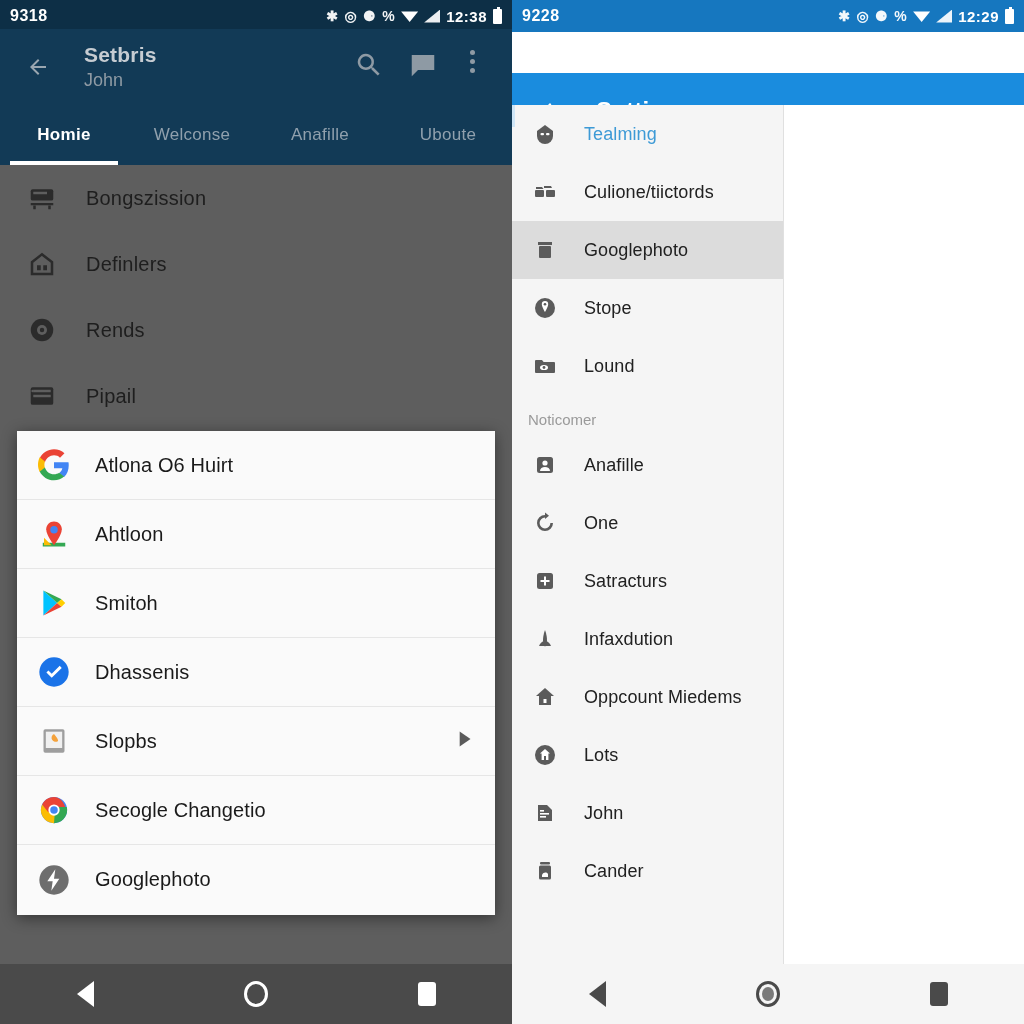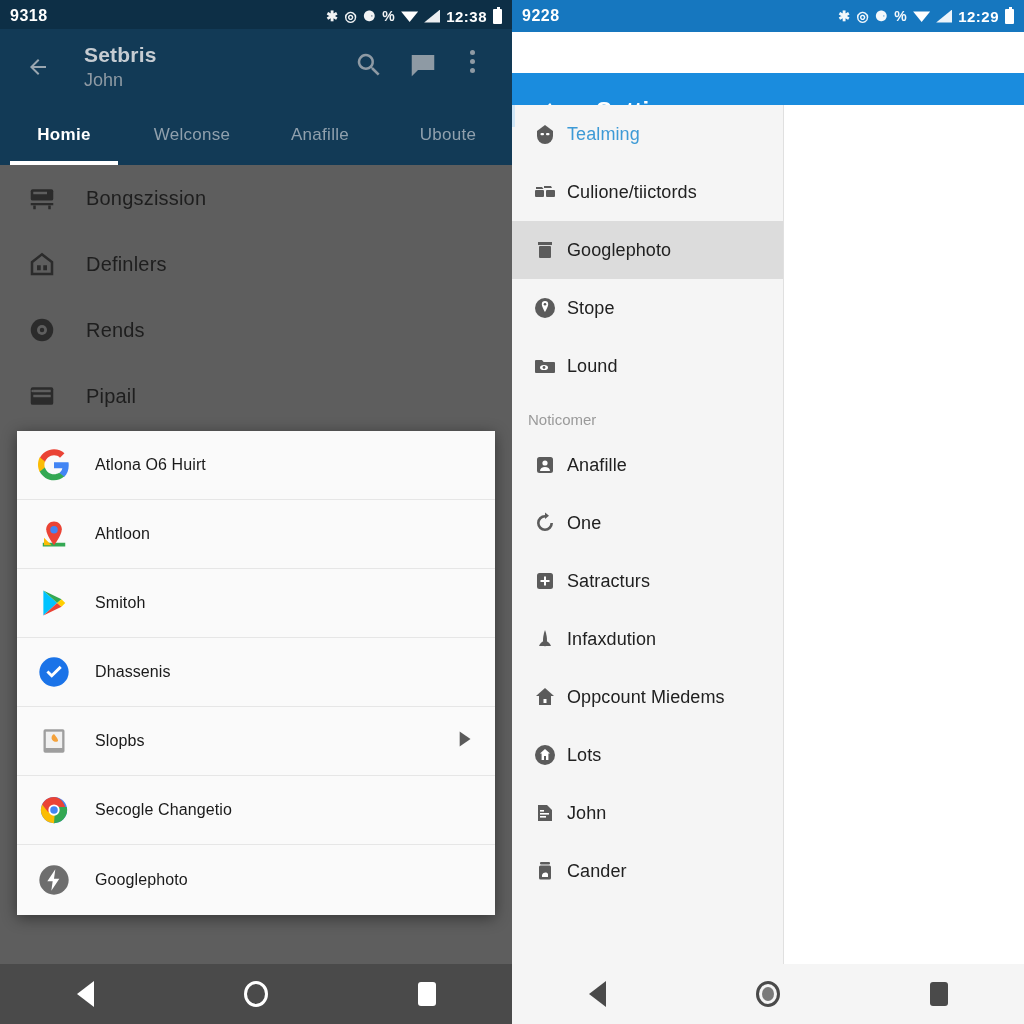--- a/index.html
+++ b/index.html
@@ -86,40 +86,40 @@
     position: absolute; left: 17px; top: 431px; width: 478px; height: 484px;
     background: #fafafa; box-shadow: 0 3px 14px rgba(0,0,0,.45);
     overflow: hidden;
   }
   .d-row {
     display: flex; align-items: center; height: 69px; padding: 0 18px;
     border-bottom: 1px solid #e6e6e6; background: #fafafa;
   }
   .d-row:last-child { border-bottom: none; }
   .d-icon { width: 38px; height: 38px; flex: none; position: relative; display: flex; align-items: center; justify-content: center; }
-  .d-label { margin-left: 22px; font-size: 16px; color: #1a1a1a; letter-spacing: .1px; }
+  .d-label { margin-left: 22px; font-size: 20px; color: #1a1a1a; letter-spacing: .1px; }
   .d-arrow { margin-left: auto; }
 
   
   .r-toolbar {
     position: absolute; top: 29px; left: 0; width: 512px; height: 76px;
     background: #1a8cde; display: flex; align-items: center; padding: 0 16px; margin-top: 44px;
   }
   .r-title { margin-left: 24px; color: #ffffff; font-size: 24px; font-weight: bold; letter-spacing: .3px; }
 
   
   .r-body { position: absolute; top: 105px; left: 0; width: 512px; bottom: 60px; background: #ffffff; }
   .r-list {
     position: absolute; top: 0; left: 0; width: 272px; bottom: 0;
     background: #f5f5f5; border-right: 1px solid #e0e0e0; overflow: hidden;
   }
   .r-row { display: flex; align-items: center; height: 58px; padding: 0 16px; }
   .r-row.selected { background: #dcdcdc; }
   .r-row .ico { width: 34px; display: flex; justify-content: center; align-items: center; color: #5b5b5b; }
-  .r-row .lbl { margin-left: 5px; font-size: 18px; color: #212121; letter-spacing: .1px; }
+  .r-row .lbl { margin-left: 22px; font-size: 18px; color: #212121; letter-spacing: .1px; }
   .r-row.active .lbl { color: #3d9ad6; }
   .r-header { padding: 16px 16px 8px 16px; font-size: 15px; color: #9a9a9a; }
   .r-accent { position: absolute; top: 0; left: 0; width: 3px; height: 22px; background: #cfe6f7; }
   .r-pane { position: absolute; top: 0; left: 272px; right: 0; bottom: 0; background: #ffffff; }
 
   
   .navbar {
     position: absolute; bottom: 0; left: 0; width: 512px; height: 60px;
     display: flex; align-items: center; justify-content: space-around;
   }

